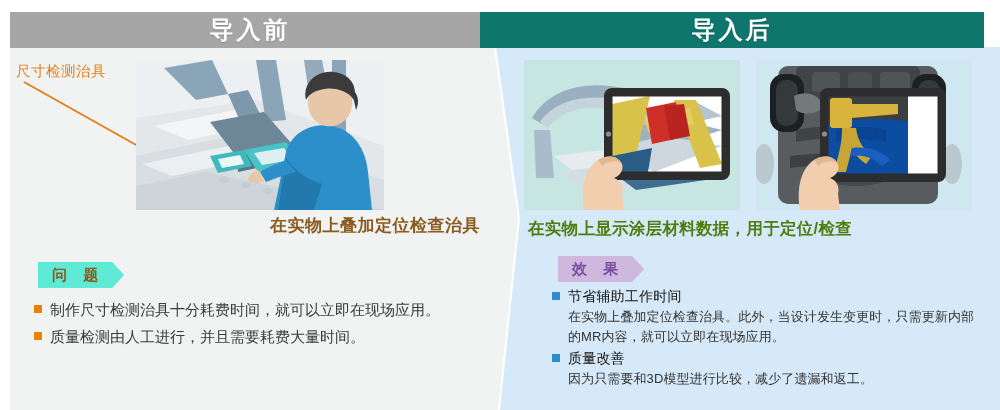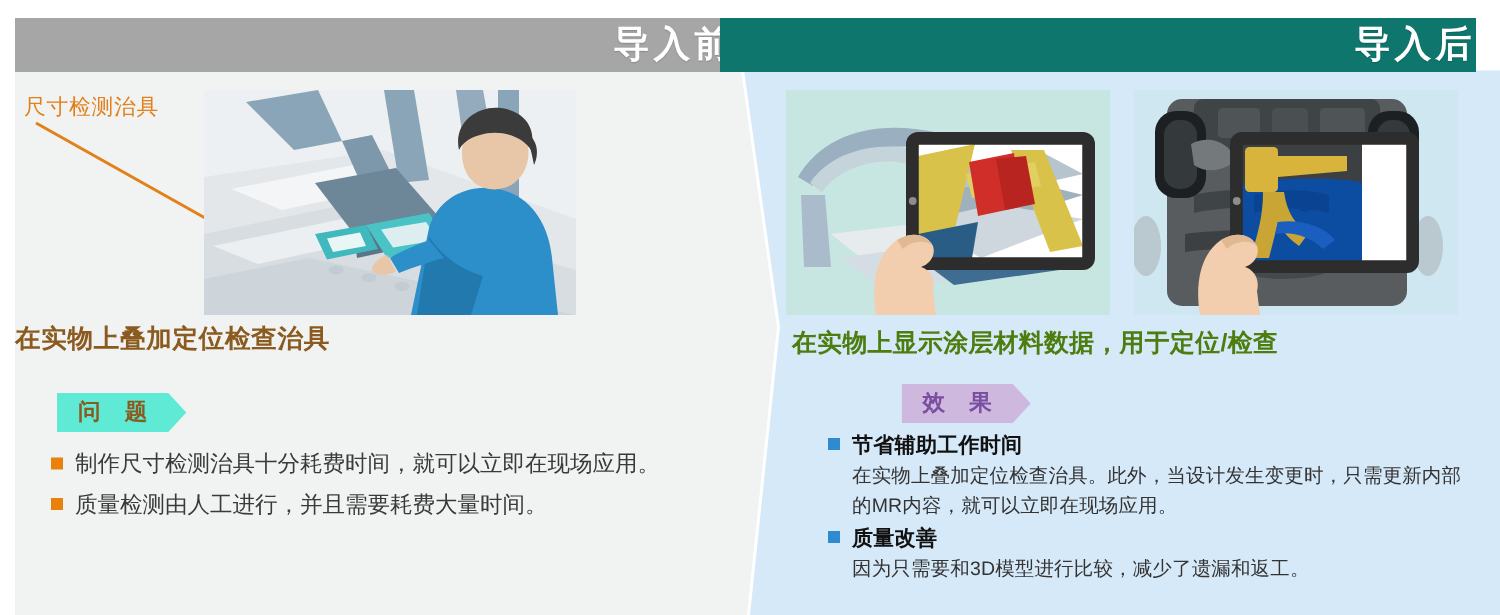--- a/index.html
+++ b/index.html
@@ -21,21 +21,21 @@
     left: 0; top: 0;
     width: 1000px; height: 410px;
   }
 
   
   .hdr {
     position: absolute;
     top: 12px;
     height: 36px;
     line-height: 36px;
-    text-align: right;
+    text-align: center;
     font-size: 24px;
     font-weight: bold;
     color: #ffffff;
     letter-spacing: 3px;
     text-shadow: 0 1px 1px rgba(0,0,0,0.18);
   }
   #hdr-before {
     left: 10px;
     width: 480px;
     background: #a6a6a6;
@@ -67,21 +67,21 @@
     left: 136px; top: 60px;
     width: 248px; height: 150px;
     overflow: hidden;
     background: #eef1f3;
   }
 
   #left-caption {
     position: absolute;
     left: 10px; top: 214px;
     width: 470px;
-    text-align: left;
+    text-align: right;
     font-size: 17px;
     font-weight: bold;
     color: #8a5a1e;
     letter-spacing: .5px;
   }
 
   
   .pennant {
     position: absolute;
     height: 26px;
@@ -95,21 +95,20 @@
   }
   #badge-problem {
     left: 38px; top: 262px;
     background: #5eead4;
     color: #8a5a1e;
   }
   #badge-effect {
     left: 558px; top: 256px;
     background: #cfb8de;
     color: #7a4fa0;
-    margin-left: 43px;
   }
 
   ul.bullets {
     list-style: none;
     margin: 0;
     padding: 0;
   }
   ul.bullets > li {
     position: relative;
     padding-left: 16px;
@@ -158,21 +157,21 @@
     left: 552px; top: 286px;
     width: 430px;
     font-size: 13px;
     color: #333333;
     line-height: 1.5;
   }
   #right-bullets > li { margin-bottom: 2px; }
   #right-bullets > li::before { background: #2e8bd0; top: 6px; }
   #right-bullets .b-head {
     font-size: 14px;
-    font-weight: bold;
+    font-weight: normal;
     color: #111111;
     display: block;
     letter-spacing: .2px;
   }
   #right-bullets .b-body {
     display: block;
     font-size: 13px;
     color: #333333;
     letter-spacing: .1px;
   }

